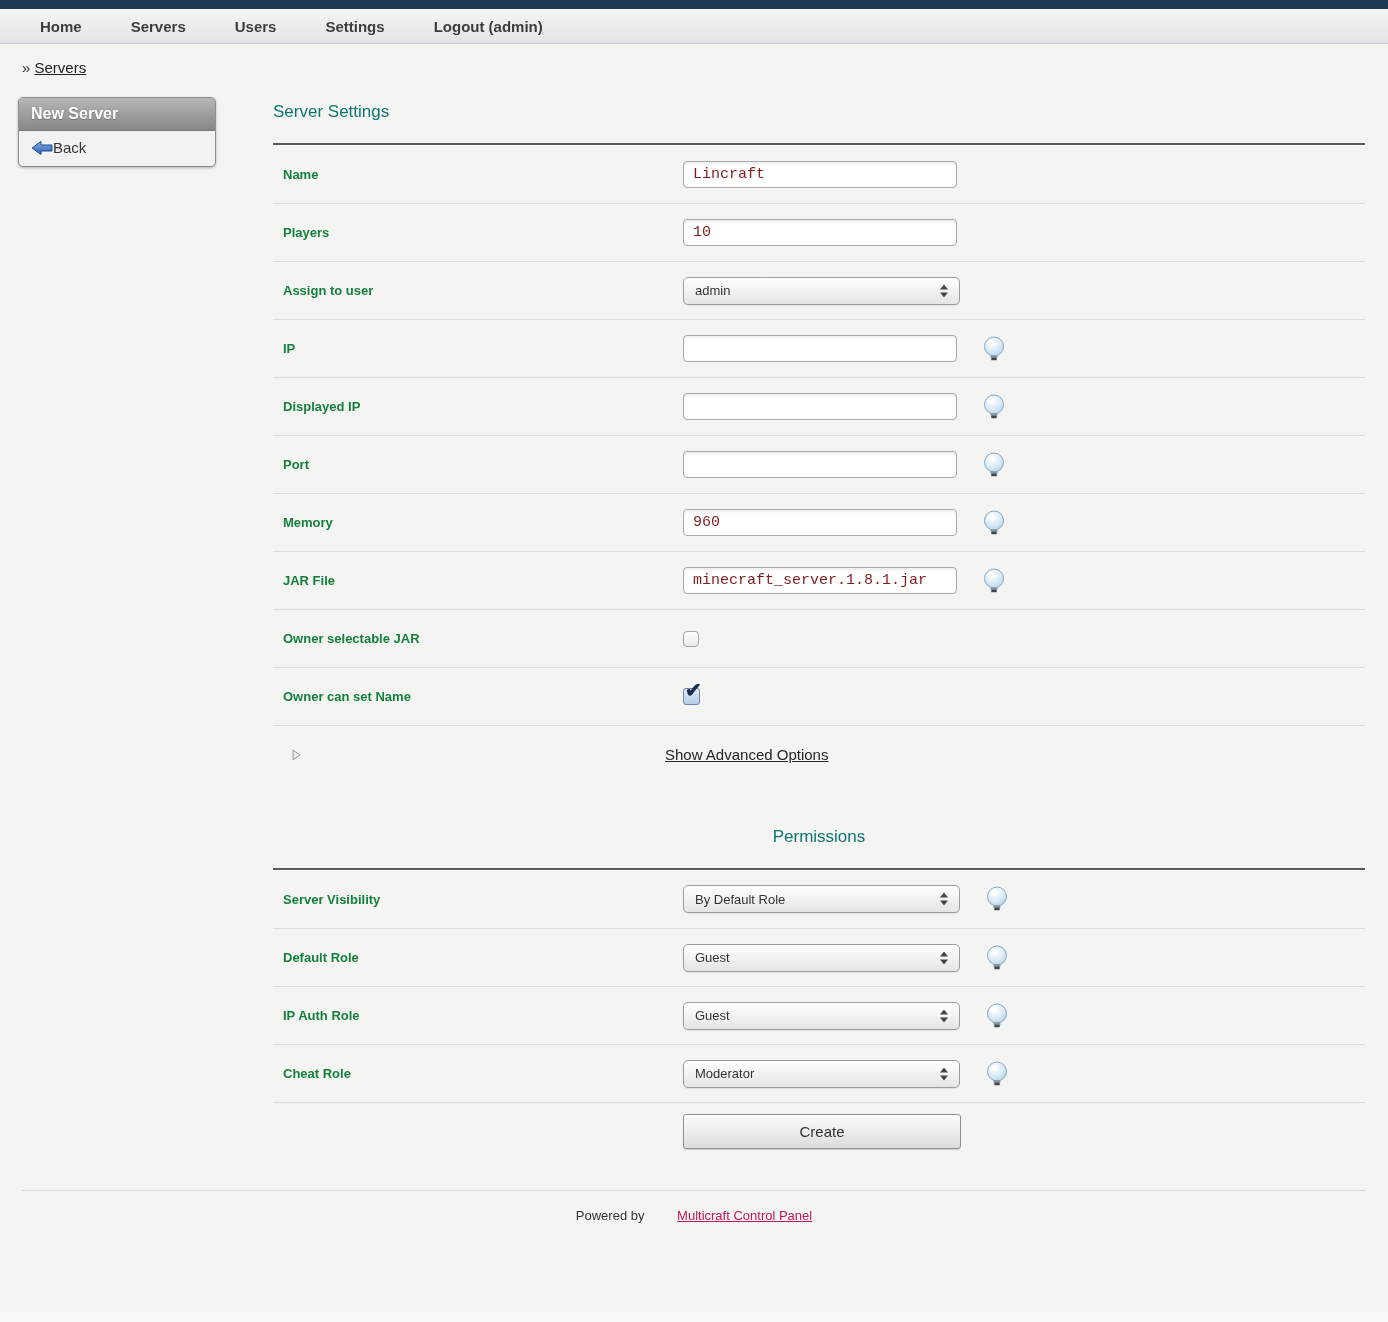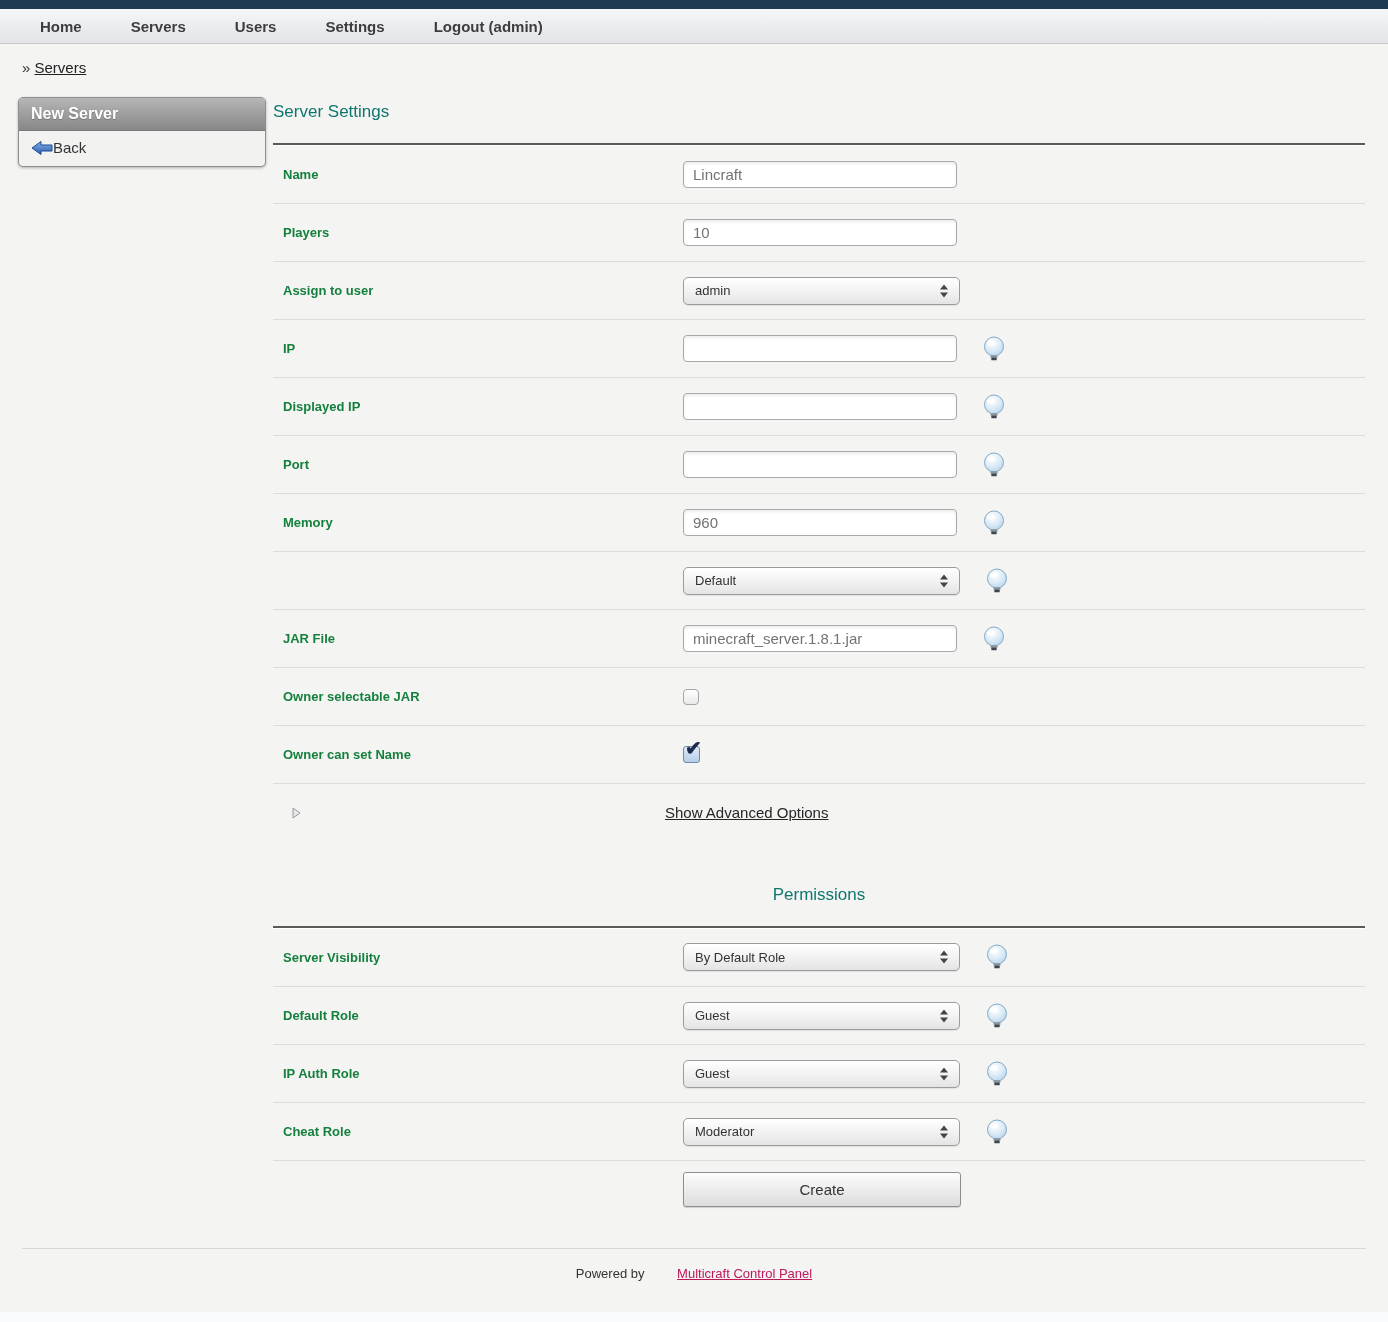--- a/index.html
+++ b/index.html
@@ -19,21 +19,21 @@
     border-bottom:1px solid #c6c8ca;
     display:flex; align-items:center;
     padding-left:40px; gap:49px;
   }
   .nav-item { font-size:15px; font-weight:bold; color:#3d3d3d; cursor:pointer; }
   
   .breadcrumb { padding:15px 0 0 22px; font-size:15px; color:#333; height:38px; }
   .breadcrumb a { color:#222; text-decoration:underline; cursor:pointer; }
   
   .sidebox {
-    position:absolute; left:18px; top:97px; width:248px;
+    position:absolute; left:18px; top:97px; width:198px;
     background:#f2f2f1;
     border:1px solid #8f8f8f; border-radius:5px;
     box-shadow:0 1px 3px rgba(0,0,0,0.28);
   }
   .sidebox-header {
     background:linear-gradient(#b6b6b6, #878787);
     border-bottom:1px solid #7a7a7a;
     border-radius:4px 4px 0 0;
     color:#fff; font-weight:bold; font-size:16px;
     padding:7px 12px;
@@ -50,22 +50,22 @@
   }
   .rows .row + .row { border-top:1px solid #dcdcdc; }
   .row-label { width:410px; padding-left:10px; font-size:13px; color:#15803d;font-weight:bold; }
   .row-control { display:flex; align-items:center; }
   
   .text-input {
     width:274px; height:27px;
     border:1px solid #a9a9a9; border-radius:4px;
     background:#fff;
     box-shadow:inset 0 2px 3px rgba(0,0,0,0.07);
-    font-family:Liberation Sans, sans-serif;
-    font-size:15px; color:#737373; padding:0 9px; outline:none;
+    font-family:Liberation Mono, monospace;
+    font-size:15px; color:#7f1d1d; padding:0 9px; outline:none;
   }
   
   .select {
     width:277px; height:28px; position:relative;
     border:1px solid #9c9c9c; border-radius:5px;
     background:linear-gradient(#ffffff, #f1f1f1 55%, #e4e4e4);
     box-shadow:0 1px 1px rgba(0,0,0,0.08);
     display:flex; align-items:center; padding-left:11px;
     font-size:13px; color:#333; cursor:pointer;
   }
@@ -239,35 +239,20 @@
         <input class="text-input" type="text" value="960" style="">
         <svg class="bulb" width="22" height="26" viewBox="0 0 22 26">
           <circle cx="11" cy="10.5" r="9.5" fill="url(#bulbGrad)" stroke="#84a9c4"></circle>
           <ellipse cx="8" cy="7" rx="4" ry="2.8" fill="rgba(255,255,255,0.85)"></ellipse>
           <rect x="7.5" y="19.2" width="7" height="2.6" rx="0.5" fill="#8a949d"></rect>
           <rect x="8.3" y="21.6" width="5.4" height="2.6" rx="0.5" fill="#3f474e"></rect>
         </svg>
       </div>
     </div>
 
-    <div class="row">
-      <div class="row-label"></div>
-      <div class="row-control">
-        <div class="select">
-          <span>Default</span>
-          <span class="stepper"></span>
-        </div>
-        <svg class="bulb" width="22" height="26" viewBox="0 0 22 26">
-          <circle cx="11" cy="10.5" r="9.5" fill="url(#bulbGrad)" stroke="#84a9c4"></circle>
-          <ellipse cx="8" cy="7" rx="4" ry="2.8" fill="rgba(255,255,255,0.85)"></ellipse>
-          <rect x="7.5" y="19.2" width="7" height="2.6" rx="0.5" fill="#8a949d"></rect>
-          <rect x="8.3" y="21.6" width="5.4" height="2.6" rx="0.5" fill="#3f474e"></rect>
-        </svg>
-      </div>
-    </div>
 
     <div class="row">
       <div class="row-label">JAR File</div>
       <div class="row-control">
         <input class="text-input" type="text" value="minecraft_server.1.8.1.jar" style="">
         <svg class="bulb" width="22" height="26" viewBox="0 0 22 26">
           <circle cx="11" cy="10.5" r="9.5" fill="url(#bulbGrad)" stroke="#84a9c4"></circle>
           <ellipse cx="8" cy="7" rx="4" ry="2.8" fill="rgba(255,255,255,0.85)"></ellipse>
           <rect x="7.5" y="19.2" width="7" height="2.6" rx="0.5" fill="#8a949d"></rect>
           <rect x="8.3" y="21.6" width="5.4" height="2.6" rx="0.5" fill="#3f474e"></rect>

